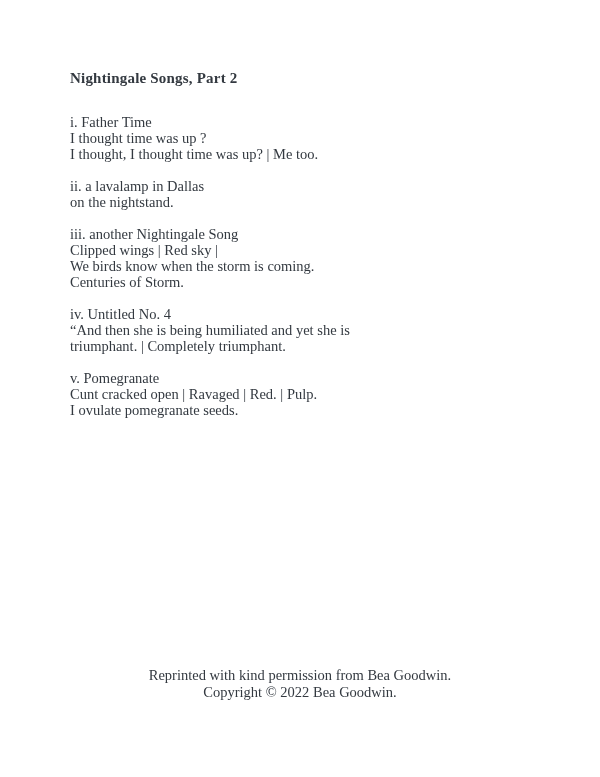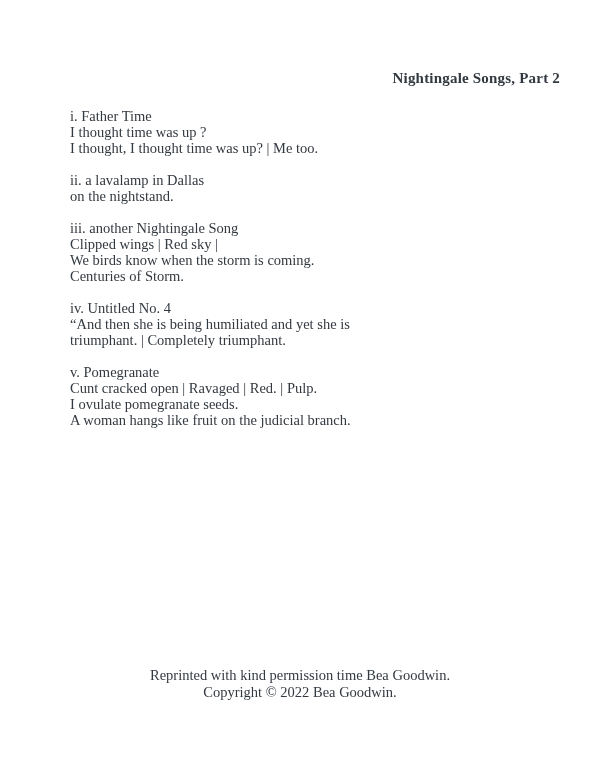--- a/index.html
+++ b/index.html
@@ -21,22 +21,21 @@
     position: absolute;
     left: 70px;
     top: 70px;
     right: 40px;
   }
   .title {
     font-size: 15px;
     font-weight: bold;
     line-height: 16px;
     letter-spacing: 0.2px;
-    margin-bottom: 22px;
-    text-align: right;
+    margin-bottom: 28px;
   }
   .stanza {
     margin-top: 16px;
   }
   .line {
     font-size: 14.5px;
     line-height: 16px;
     white-space: pre;
   }
   .footer {
@@ -81,22 +80,21 @@
     <div class="stanza">
       <div class="line">iv. Untitled No. 4</div>
       <div class="line">“And then she is being humiliated and yet she is</div>
       <div class="line">triumphant. | Completely triumphant.</div>
     </div>
 
     <div class="stanza">
       <div class="line">v. Pomegranate</div>
       <div class="line">Cunt cracked open | Ravaged | Red. | Pulp.</div>
       <div class="line">I ovulate pomegranate seeds.</div>
-      <div class="line">A woman hangs like fruit on the judicial branch.</div>
     </div>
 
   </div>
 
   <div class="footer">
-    <div class="line">Reprinted with kind permission time Bea Goodwin.</div>
+    <div class="line">Reprinted with kind permission from Bea Goodwin.</div>
     <div class="line">Copyright © 2022 Bea Goodwin.</div>
   </div>
 </div>
 
 </body></html>

